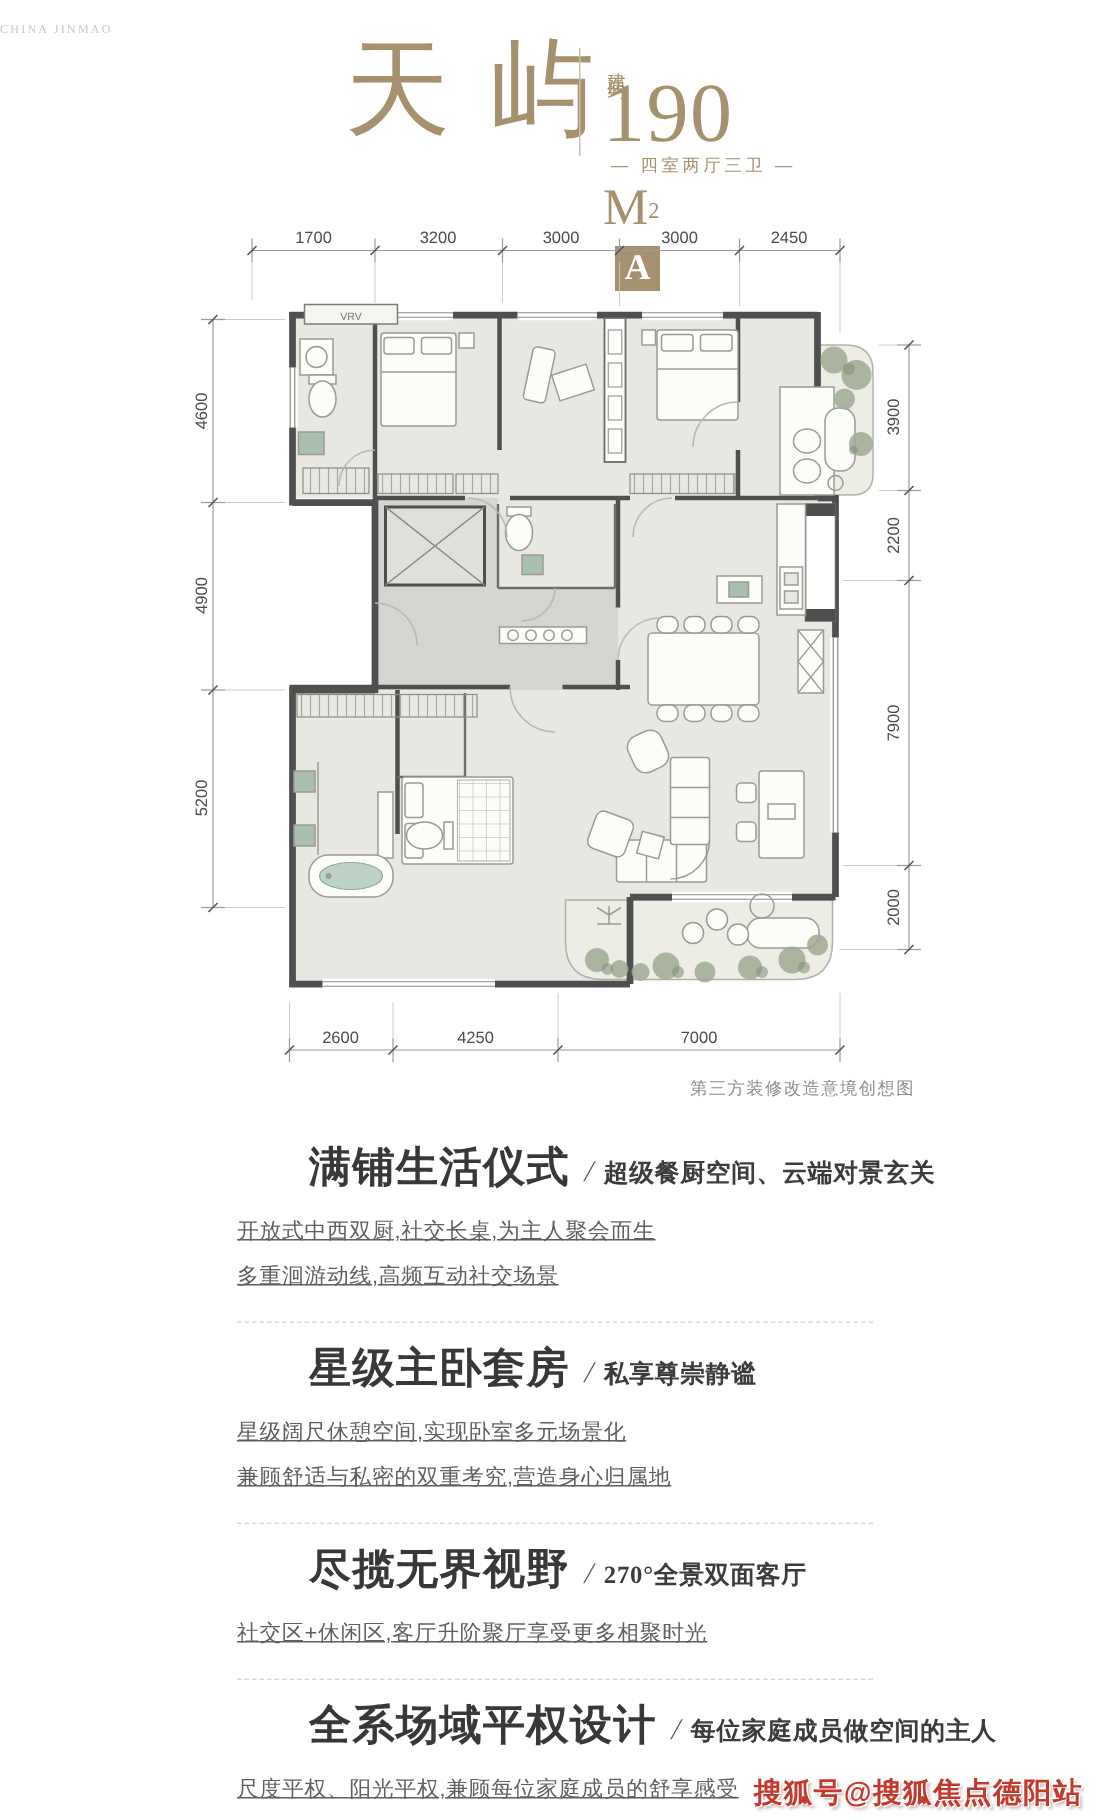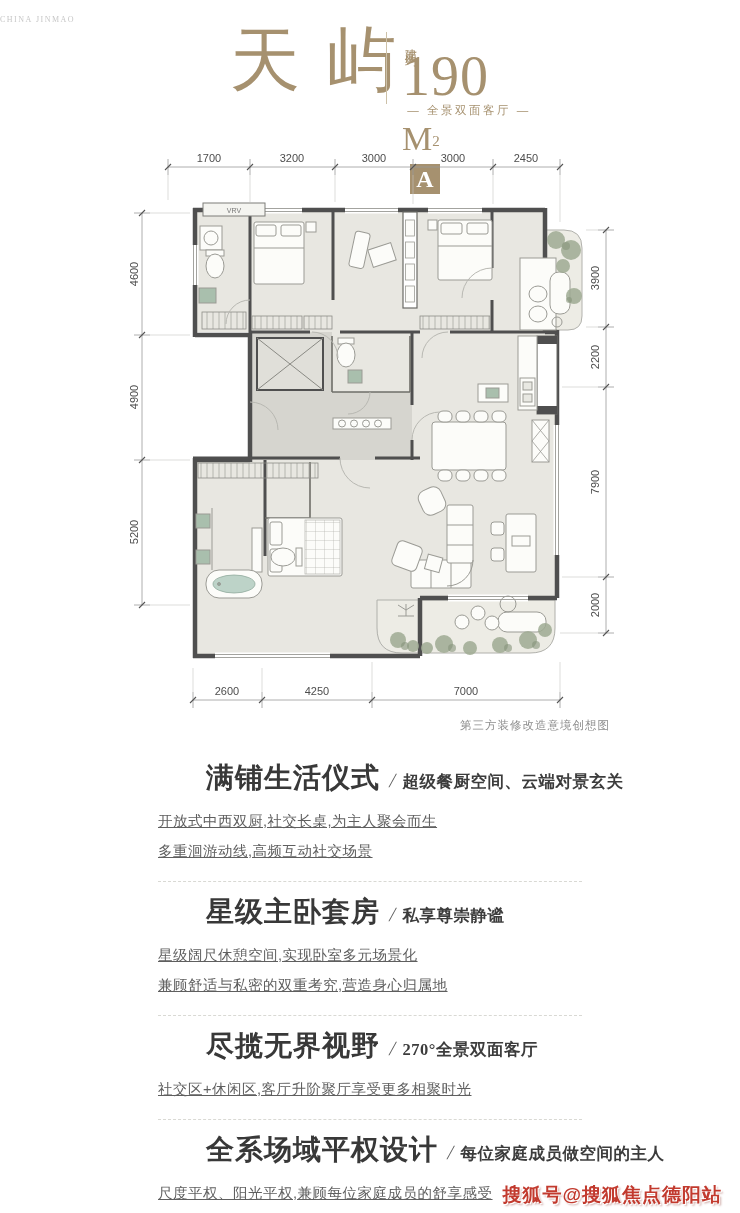--- a/index.html
+++ b/index.html
@@ -55,21 +55,21 @@
 
   <div>
     <div class="hdr-title">天屿</div>
     <div class="hdr-divider"></div>
     <div class="hdr-right">
       <span class="area-prefix">建面约</span>
       <span class="area-num">190</span>
       <span class="area-m"><span>M</span><span class="area-sup">2</span></span>
       <span class="unit-badge">A</span>
     </div>
-    <div class="hdr-sub">— 全景双面客厅 —</div>
+    <div class="hdr-sub">— 四室两厅三卫 —</div>
   </div>
 
   <svg id="plan" viewBox="0 145 740 600" xmlns="http://www.w3.org/2000/svg">
     <defs>
       <pattern id="hatchV" width="6" height="16" patternUnits="userSpaceOnUse">
         <path d="M3,0 V16" stroke="#a8a8a2" stroke-width="0.8"></path>
       </pattern>
       <pattern id="grid8" width="9" height="9" patternUnits="userSpaceOnUse">
         <path d="M9,0 H0 V9" fill="none" stroke="#b2b2ac" stroke-width="0.7"></path>
       </pattern>

